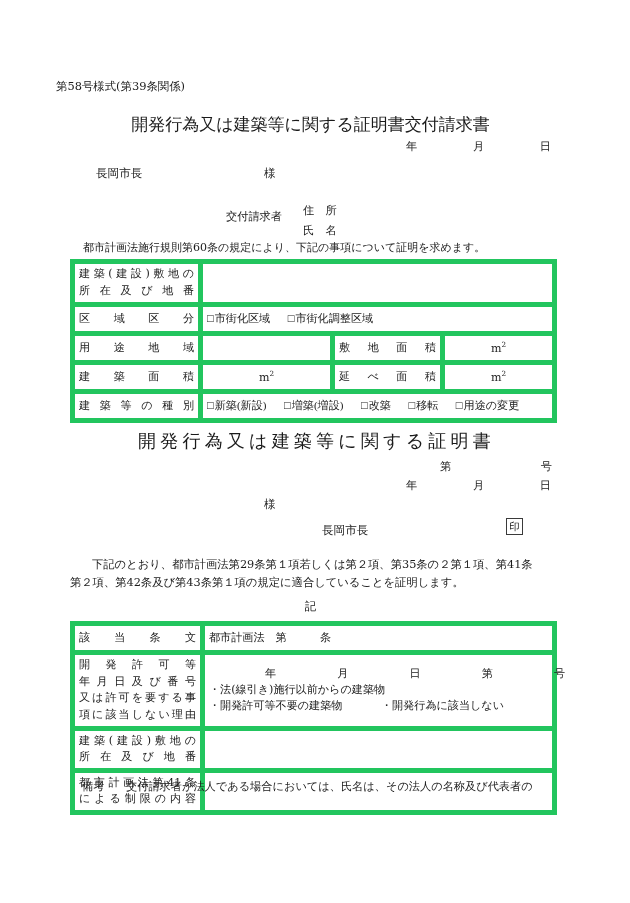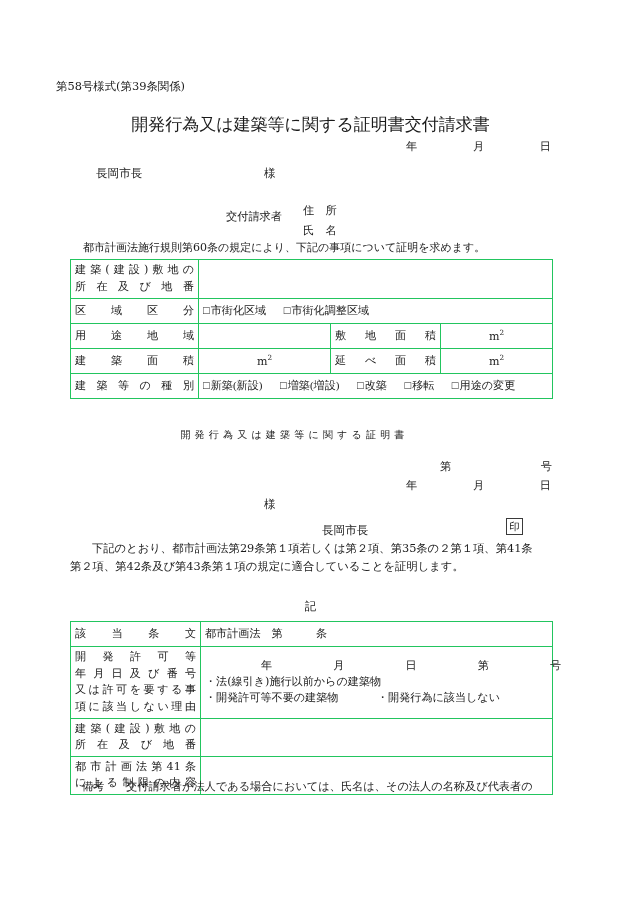--- a/index.html
+++ b/index.html
@@ -51,21 +51,21 @@
   #statement-1 { left: 83px; top: 240px; font-size: 11px; }
 
   
   table.form {
     position: absolute;
     border-collapse: collapse;
     table-layout: fixed;
     font-size: 11.1px;
   }
   table.form td {
-    border: 1px solid #22c55e;
+    border: 5px solid #22c55e;
     padding: 2px 4px;
     vertical-align: middle;
     height: 20px;
   }
   td.lbl {
     text-align: justify;
     text-align-last: justify;
     padding: 2px 7px;
     line-height: 1.5;
   }
@@ -76,39 +76,39 @@
   sup { font-size: 7.2px; vertical-align: super; }
 
   #table-1 { left: 70px; top: 259px; width: 482px; }
   #table-2 { left: 70px; top: 621px; width: 482px; border-radius: 24px; }
 
   .chk { margin-right: 1px; }
   .opt { margin-right: 14px; white-space: nowrap; font-family: Liberation Serif, serif; }
   .opt:last-child { margin-right: 0; }
 
   
-  #title-2 { left: 54px; top: 428px; width: 481px; font-size: 10px; }
+  #title-2 { left: 76px; top: 428px; width: 481px; font-size: 18px; }
   #cert-no { left: 440px; top: 459px; }
   .nogo { display: flex; width: 112px; justify-content: space-between; }
   #date-2 { left: 406px; top: 478px; }
   #sama-2 { left: 264px; top: 496px; font-size: 11.6px; }
   #mayor-2 { left: 322px; top: 522px; font-size: 11.6px; }
   #seal {
     left: 506px; top: 518px;
     border: 1px solid #3a3a3a;
     width: 15px; height: 15px;
     line-height: 15px;
     text-align: center;
     font-size: 10.4px;
   }
 
   
   #body-par {
     position: absolute;
-    left: 70px; top: 540px;
+    left: 70px; top: 556px;
     width: 482px;
     font-size: 11.3px;
     line-height: 1.62;
     text-align: justify;
   }
   #body-par .indent { padding-left: 22px; }
   #ki { left: 70px; top: 598px; width: 481px; font-size: 11.4px; }
 
   
   .t2-dates { display: flex; width: 300px; justify-content: space-between; padding-left: 56px; }

